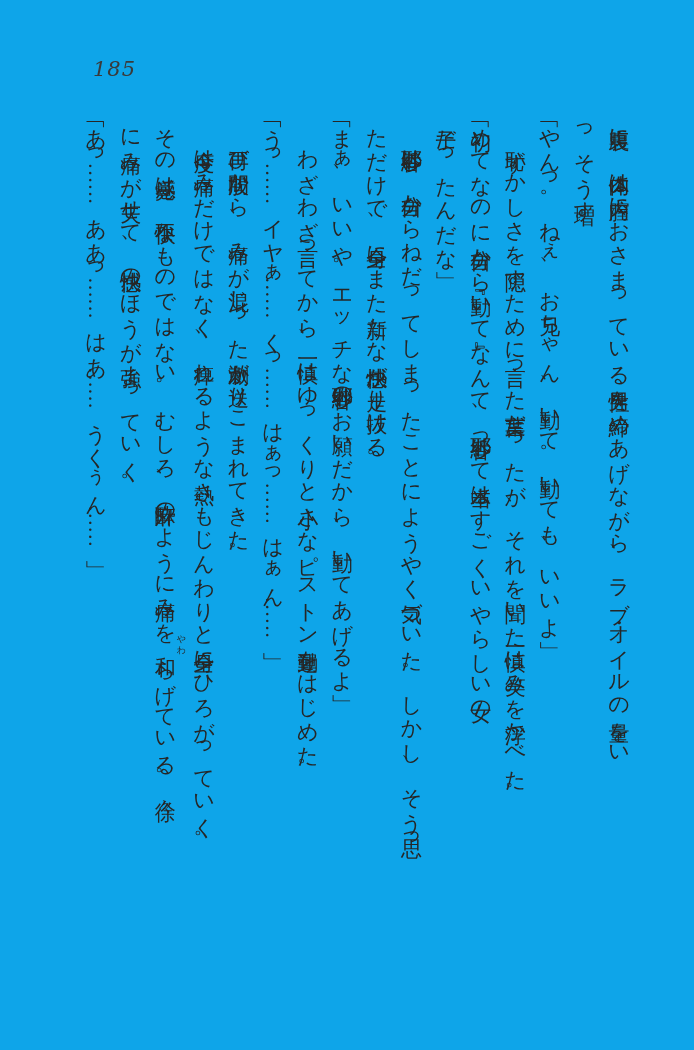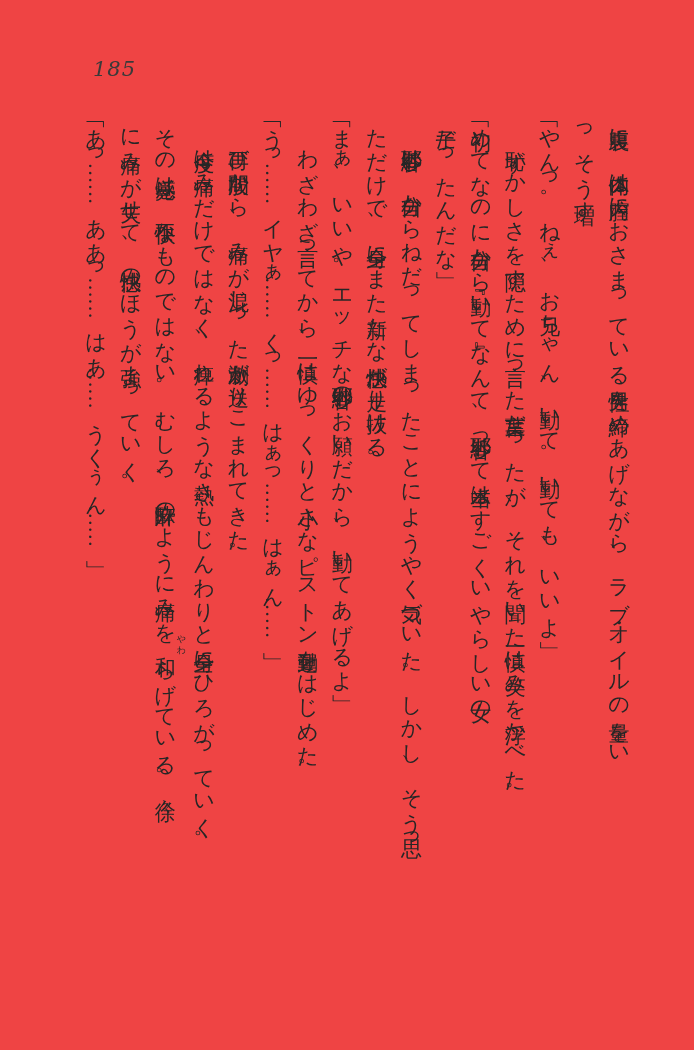--- a/index.html
+++ b/index.html
@@ -5,21 +5,21 @@
   html, body {
     margin: 0;
     padding: 0;
     background: #e8e8e8;
   }
   .page {
     position: relative;
     width: 694px;
     height: 1050px;
     margin: 0 auto;
-    background: #ef4444;
+    background: #0ea5e9;
     overflow: hidden;
     font-family: "Liberation Serif", "DejaVu Serif", serif;
   }
   .page-number {
     position: absolute;
     left: 93px;
     top: 57px;
     font-family: "DejaVu Serif", serif;
     font-style: italic;
     font-size: 21px;

